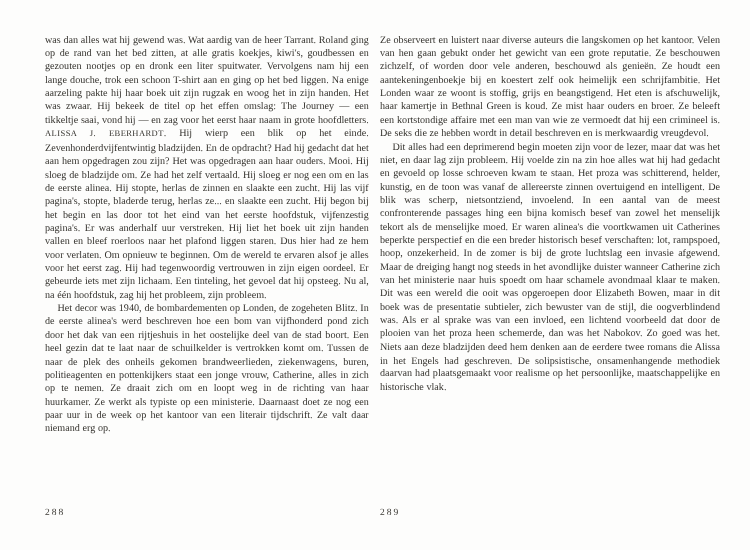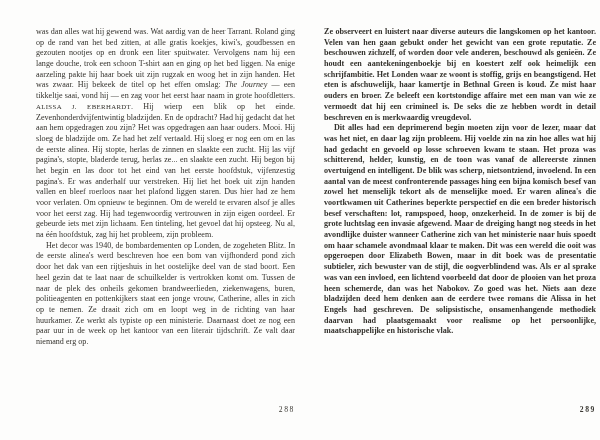--- a/index.html
+++ b/index.html
@@ -17,49 +17,47 @@
   }
   .page {
     position: absolute;
     top: 27px;
   }
   .page-left {
     left: 36px;
     width: 259px;
   }
   .page-right {
-    left: 324px;
+    left: 304px;
     width: 272px;
-    font-weight: bold;
   }
   .page-text {
     font-size: 8.1px;
     line-height: 10.68px;
     text-align: justify;
     height: 374px;
     overflow: hidden;
     word-spacing: 0.1px;
   }
   .page-text p {
     margin: 0;
     padding: 0;
   }
   .page-text p.indent {
     text-indent: 10px;
   }
   .italic {
-    font-style: italic;
   }
   .smallcaps {
     font-size: 6.8px;
     letter-spacing: 0.35px;
   }
   .folio {
     margin-top: 4px;
-    text-align: right;
+    text-align: left;
     font-size: 7.6px;
     letter-spacing: 1.6px;
     color: #3a3833;
   }
 </style>
 </head>
 <body>
 
 <div>
 

